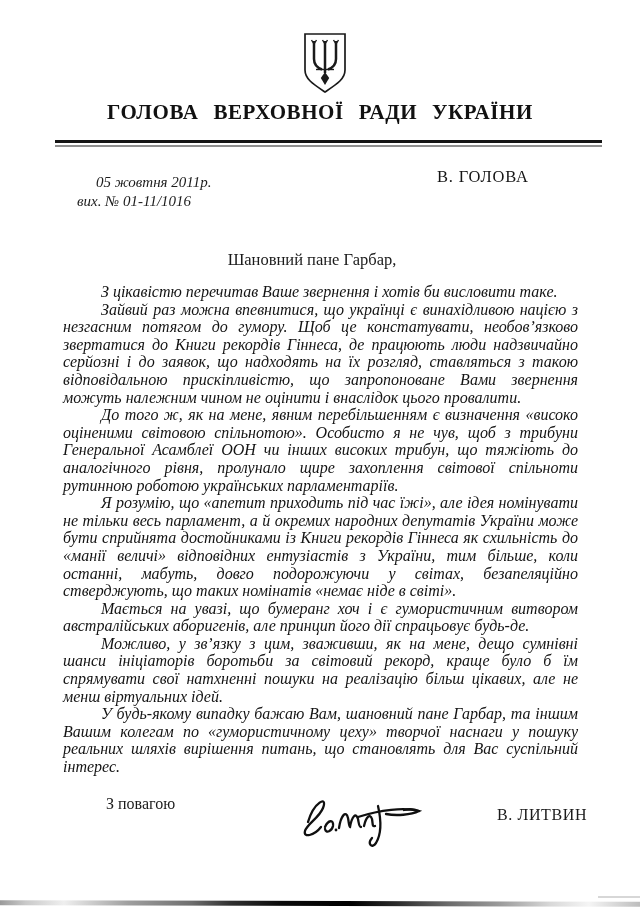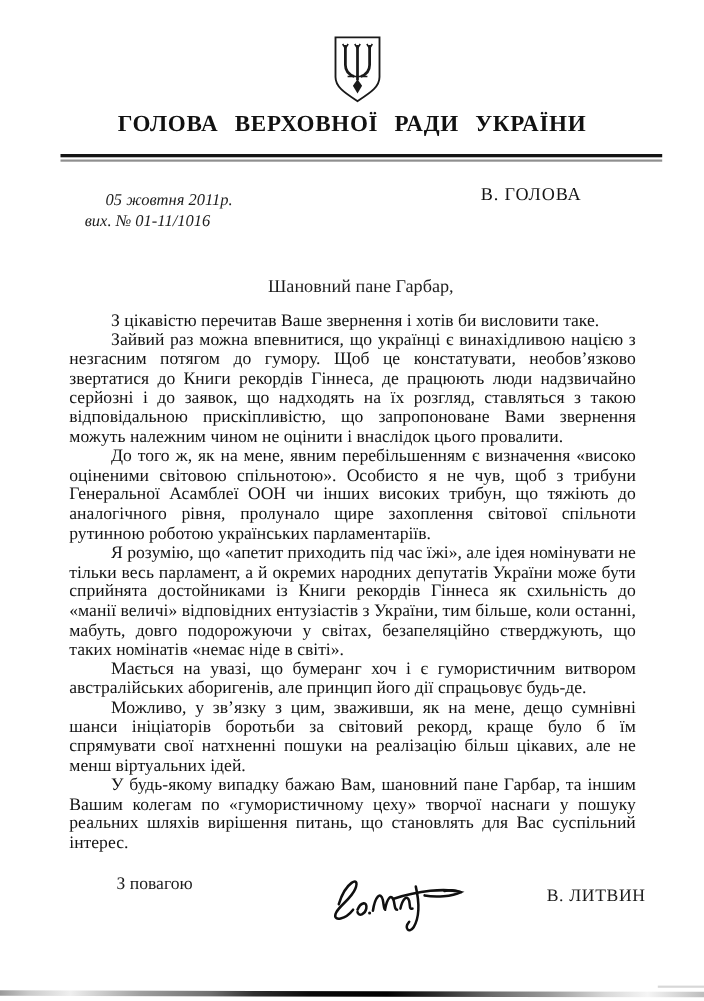--- a/index.html
+++ b/index.html
@@ -54,38 +54,39 @@
   .recipient {
     position: absolute;
     left: 437px; top: 167px;
     font-size: 16.5px;
     letter-spacing: 0.8px;
     color: #151515;
     white-space: nowrap;
   }
   .salutation {
     position: absolute;
-    left: 16px; top: 250px;
+    left: 0; top: 250px;
     width: 624px;
     box-sizing: border-box;
     text-align: center;
     font-size: 16.5px;
   }
   .letter-body {
     position: absolute;
     left: 63px; top: 283px;
     width: 515px;
   }
   .letter-body p.para {
     margin: 0;
     font-size: 16px;
     line-height: 17.6px;
     text-align: justify;
     text-indent: 38px;
     color: #131313;
+    font-style: italic;
   }
   .valediction {
     position: absolute;
     left: 106px; top: 795px;
     font-size: 16px;
   }
   .signature {
     position: absolute;
     left: 292px; top: 786px;
     width: 140px; height: 62px;

